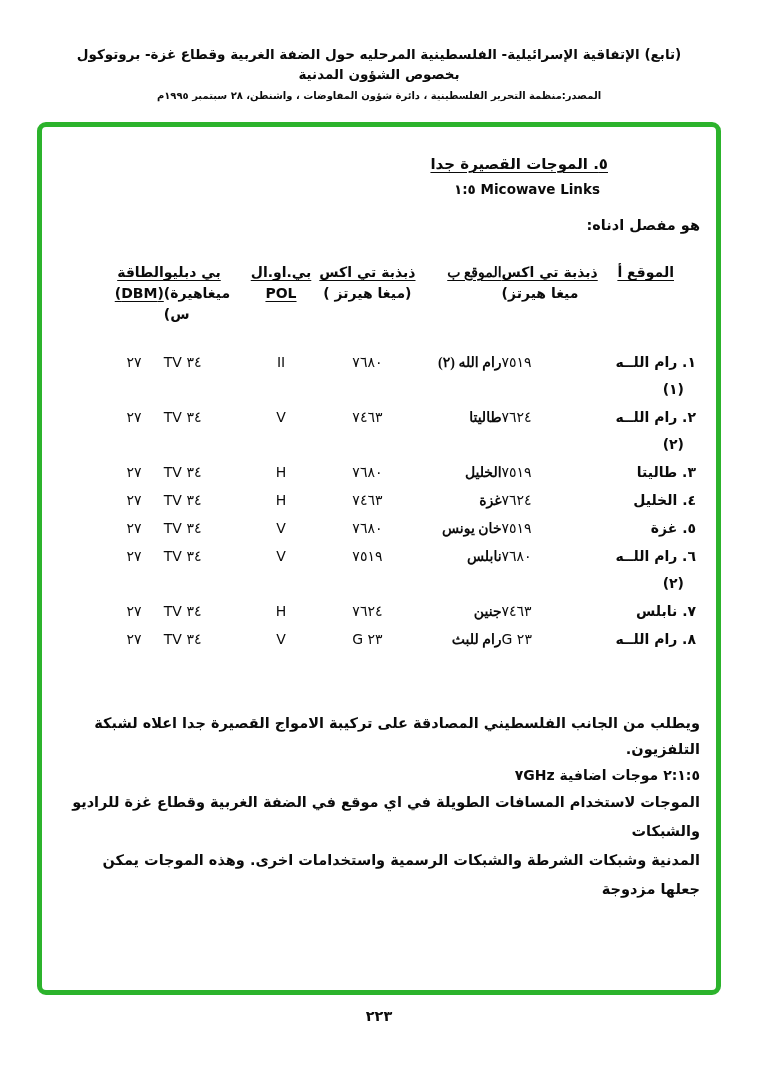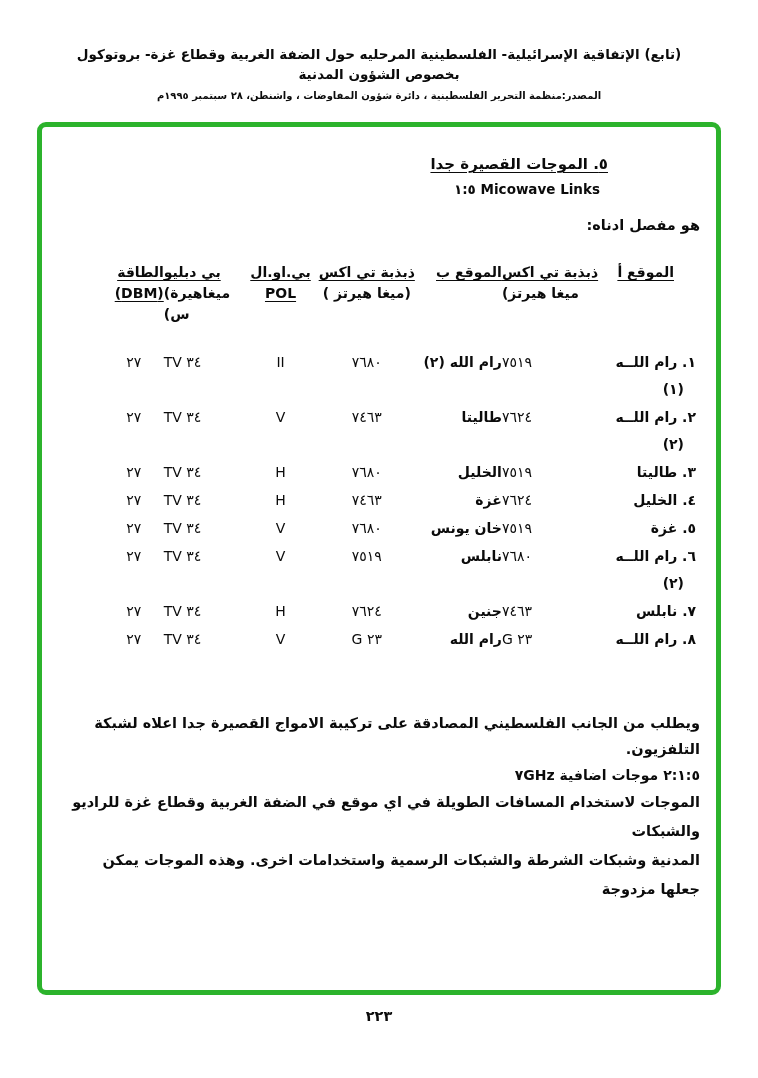--- a/index.html
+++ b/index.html
@@ -29,21 +29,21 @@
 
   .freq-table { margin-top:22px; border-collapse:collapse; width:588px; font-size:14px; }
   .freq-table th, .freq-table td { padding:0; vertical-align:top; white-space:nowrap; font-weight:normal; }
   .freq-table thead th { font-weight:bold; padding-bottom:24px; }
   .hl { line-height:21px; height:21px; }
 
   .c-site-a { text-align:right; }
   th.c-site-a { padding-right:26px; }
   td.c-site-a { padding-right:4px; font-weight:bold; }
   .c-freq-a { text-align:left; padding-left:43px; }
-  .c-site-b { text-align:right; padding-right:5px; }
+  .c-site-b { text-align:right; padding-right:5px;font-family:Liberation Serif, serif; }
   td.c-site-b { font-weight:bold; }
   .c-freq-b, .c-pol { text-align:center; }
   .c-bw { text-align:left; padding-left:4px; }
   .c-power { text-align:right; padding-left:2px; }
   td.c-power { text-align:center; padding-right:8px; }
 
   .freq-table tbody td { line-height:27px; }
   .row-single td { height:28px; }
   .row-double td { height:55px; }
   .site-note { padding-right:12px; }
@@ -186,21 +186,21 @@
         <td class="c-freq-a">٧٤٦٣</td>
         <td class="c-site-b">جنين</td>
         <td class="c-freq-b">٧٦٢٤</td>
         <td class="c-pol">H</td>
         <td class="c-bw">٣٤ TV</td>
         <td class="c-power">٢٧</td>
       </tr>
       <tr class="row-single">
         <td class="c-site-a">٨. رام اللــه</td>
         <td class="c-freq-a">٢٣ G</td>
-        <td class="c-site-b">رام الله</td>
+        <td class="c-site-b">رام للبث</td>
         <td class="c-freq-b">٢٣ G</td>
         <td class="c-pol">V</td>
         <td class="c-bw">٣٤ TV</td>
         <td class="c-power">٢٧</td>
       </tr>
     </tbody>
   </table>
 
   <div class="approval">ويطلب من الجانب الفلسطيني المصادقة على تركيبة الامواج القصيرة جدا اعلاه لشبكة التلفزيون.</div>
   <div class="sub2">٢:١:٥ موجات اضافية ٧GHz</div>

